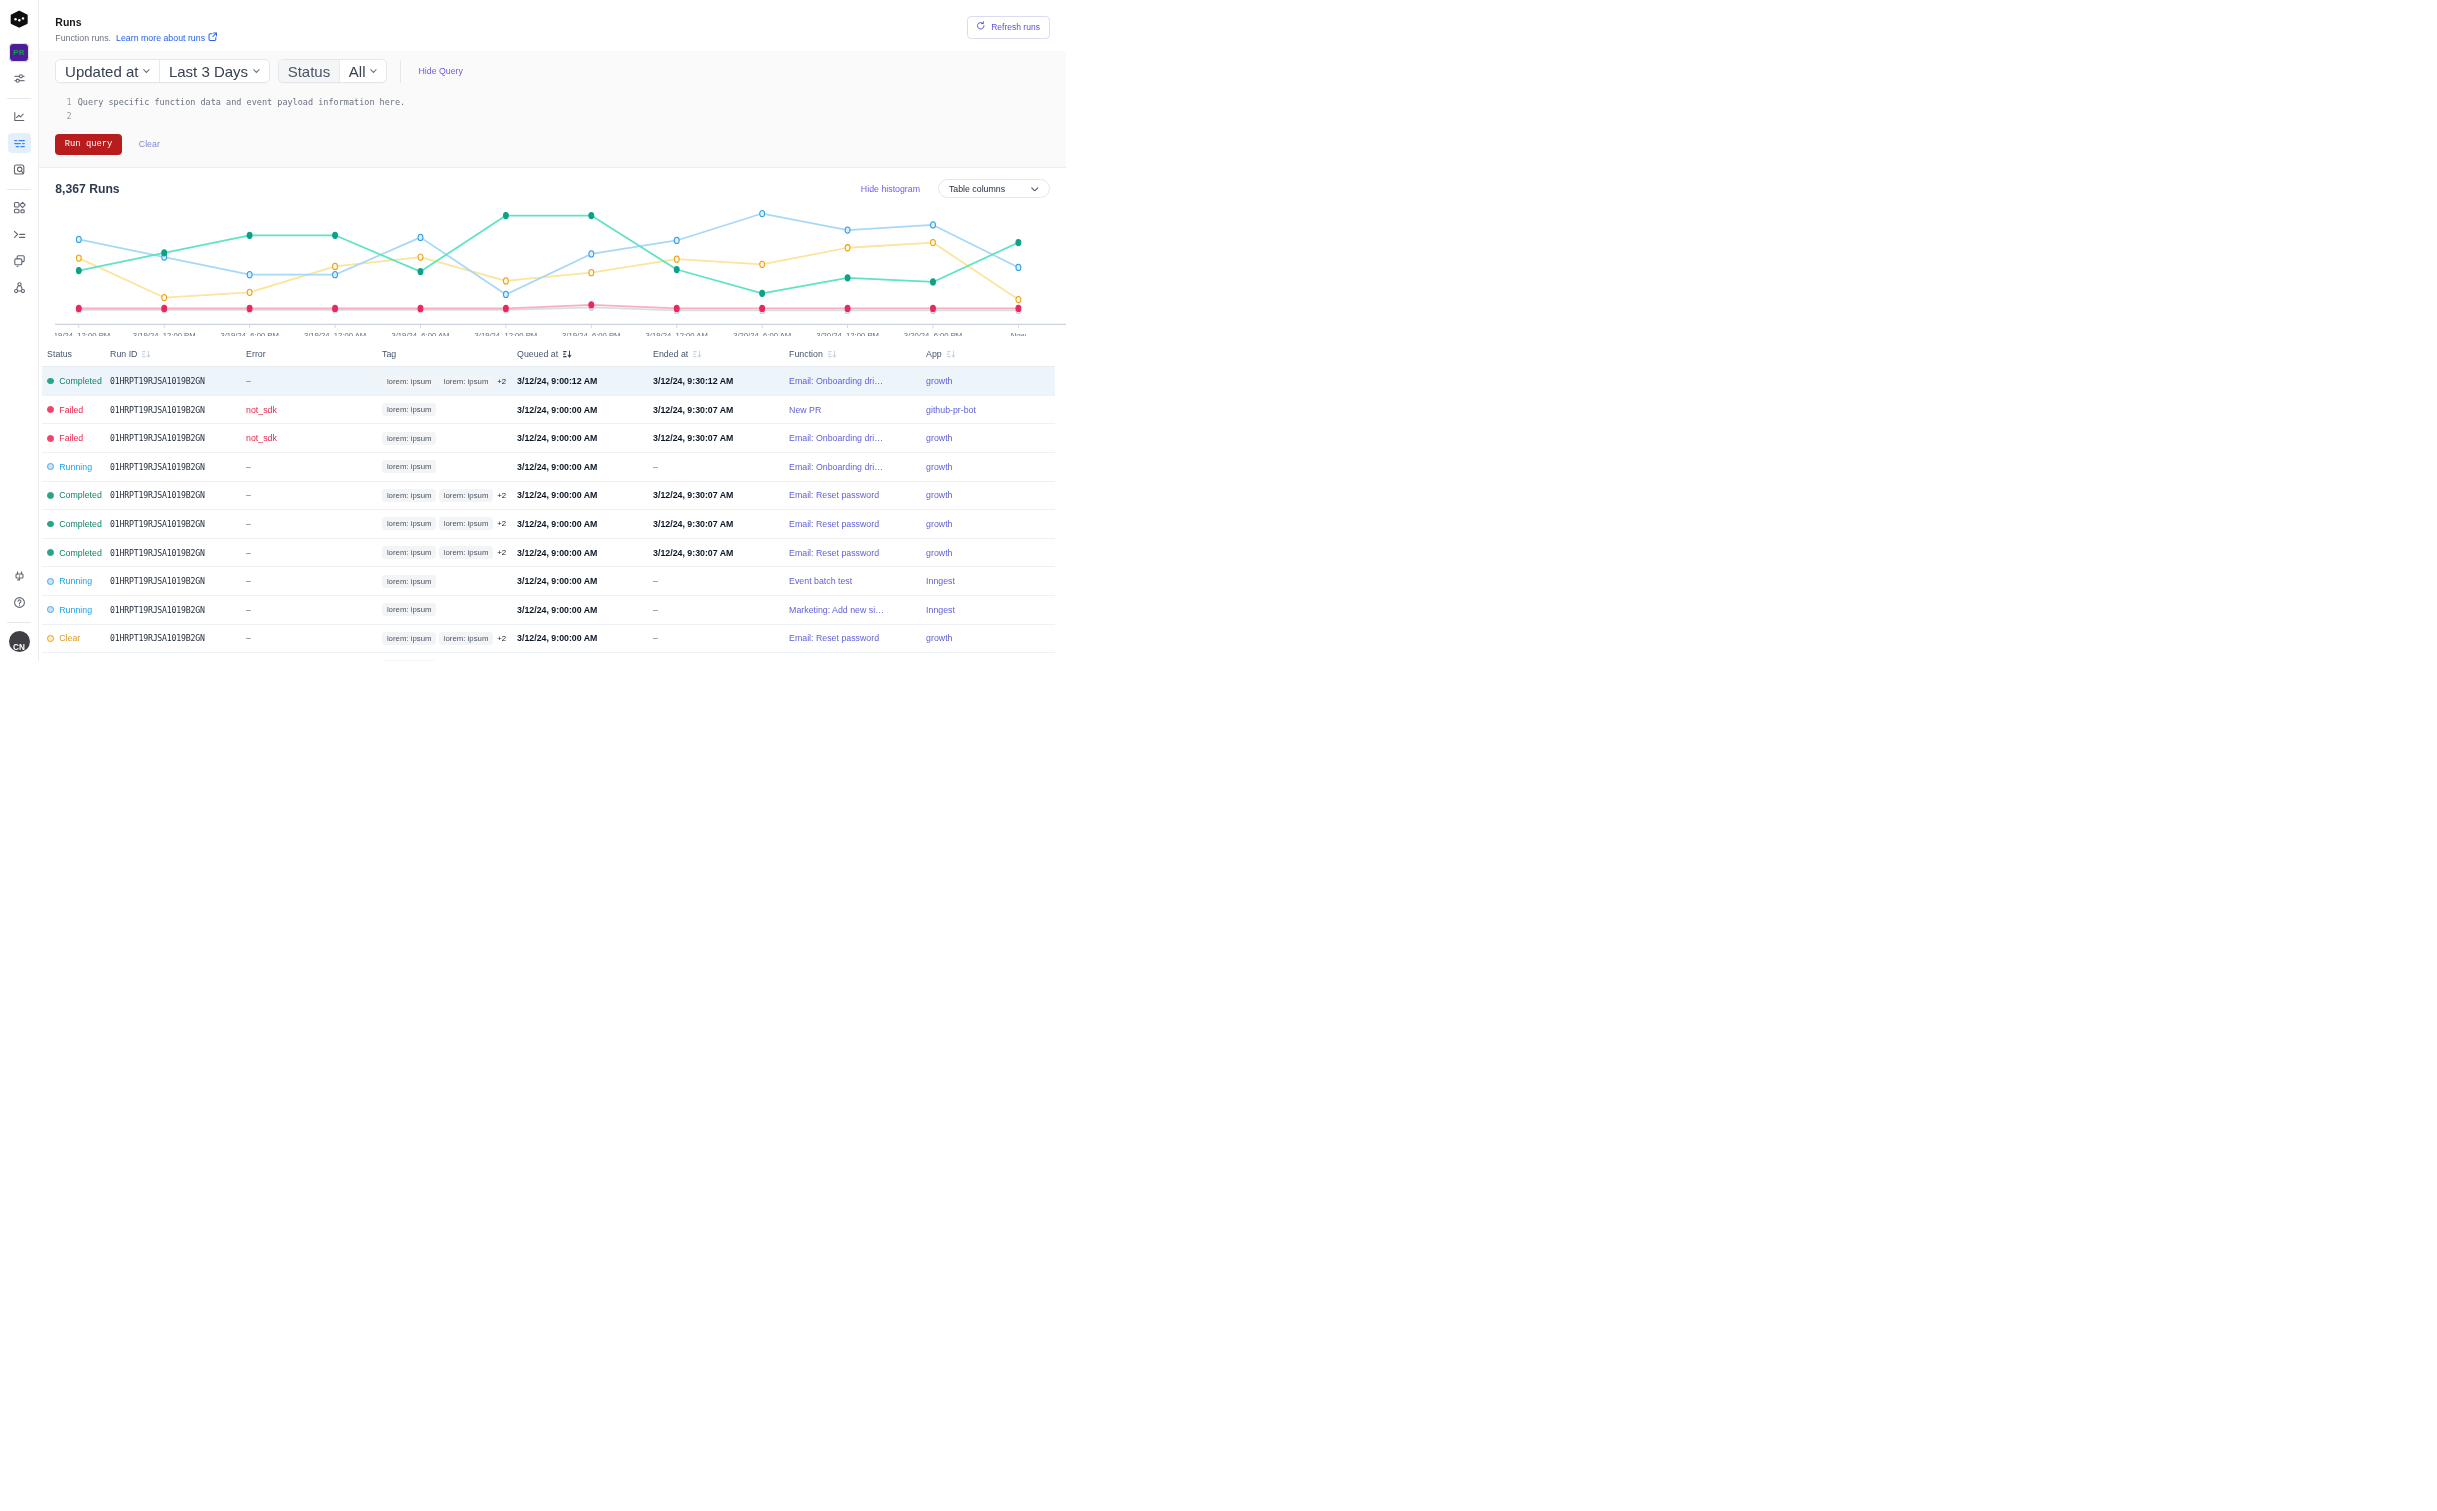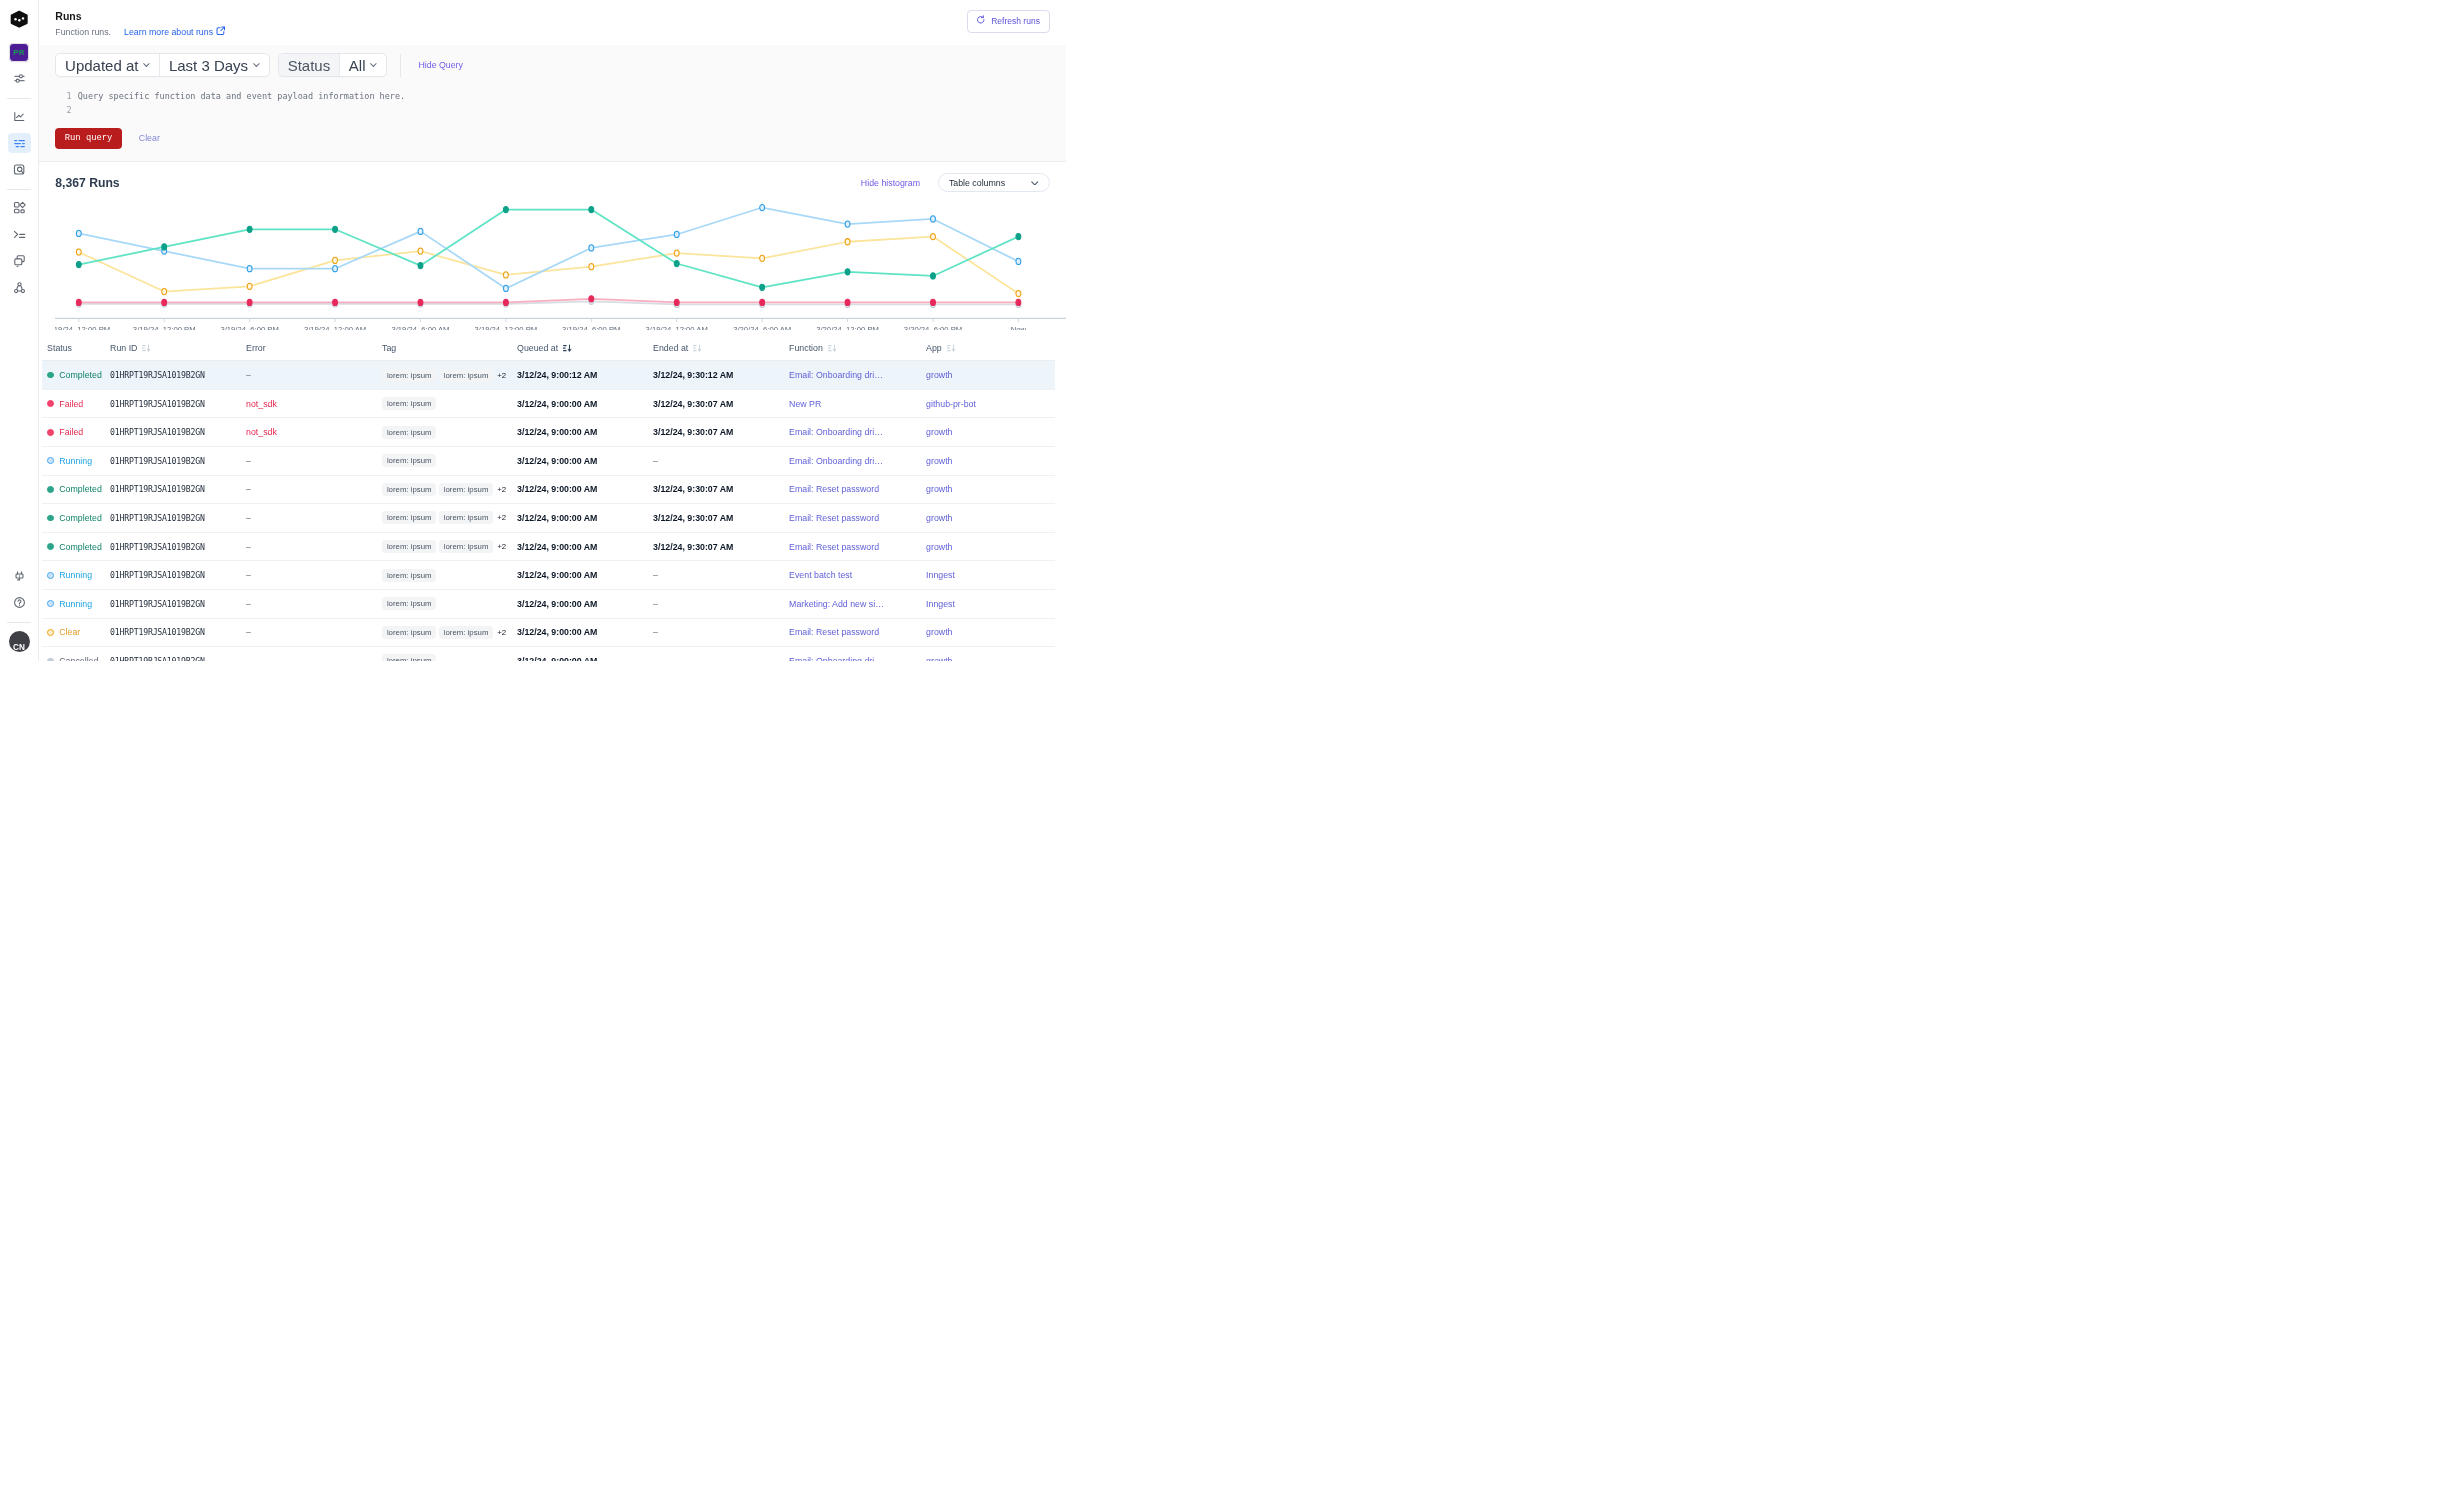--- a/index.html
+++ b/index.html
@@ -17,26 +17,26 @@
   .pr-badge { width:20.4px; height:18.4px; border:0.7px solid #e4e4e7; border-radius:4.1px; background:#4c1d95;
     display:flex; align-items:center; justify-content:center; font-size:7.8px; font-weight:700;
     color:#179c52; letter-spacing:0.3px; margin-bottom:6.8px; box-shadow:0 0.7px 1.4px rgba(0,0,0,.04); }
   .sb-div { width:24.5px; height:0.7px; background:#e8e8ec; margin:2.7px 0 8.2px; }
   .sb-spacer { flex:1; }
   .avatar { width:21px; height:21px; border-radius:50%; background:#3f3f46; color:#fff;
     display:flex; align-items:flex-end; justify-content:center; font-size:8.2px; font-weight:600;
     letter-spacing:0.2px; cursor:pointer; }
 
   
-  .main { flex:1; display:flex; flex-direction:column; min-width:0; }
+  .main { flex:1; display:flex; flex-direction:column; min-width:0;margin-top:6px; }
 
   .page-header { display:flex; justify-content:space-between; align-items:flex-start;
     padding:9.5px 16.3px 7.5px; background:#fff; }
   .page-title { font-size:10.5px; font-weight:700; color:#18181b; margin-bottom:4.8px; }
-  .page-sub { font-size:8.8px; color:#6b7280; display:flex; align-items:center; gap:13px;text-align:center; }
+  .page-sub { font-size:8.8px; color:#6b7280; display:flex; align-items:center; gap:5px;text-align:center; }
   .page-sub a { color:#2563eb; text-decoration:none; display:inline-flex; align-items:center; gap:3.4px; cursor:pointer; }
   .refresh-btn { display:flex; align-items:center; gap:5.4px; border:0.7px solid #dcdcf0; background:#fff;
     color:#5a51d6; font-size:8.5px; font-weight:500; border-radius:4.1px; padding:4.8px 8.8px; cursor:pointer;
     font-family:inherit; }
 
   .query-section { background:#fafafa; border-bottom:0.7px solid #ededed; padding:8.2px 16.3px 12.2px; }
   .filter-row { display:flex; align-items:center; }
   .seg-group { display:flex; align-items:stretch; background:#fff; border:0.7px solid #e3e6eb;
     border-radius:5.4px; height:24px; overflow:hidden; box-shadow:0 0.7px 0.7px rgba(0,0,0,.02); }
   .seg { display:flex; align-items:center; gap:5px; padding:0 8.8px; font-size:15px; color:#374151;

